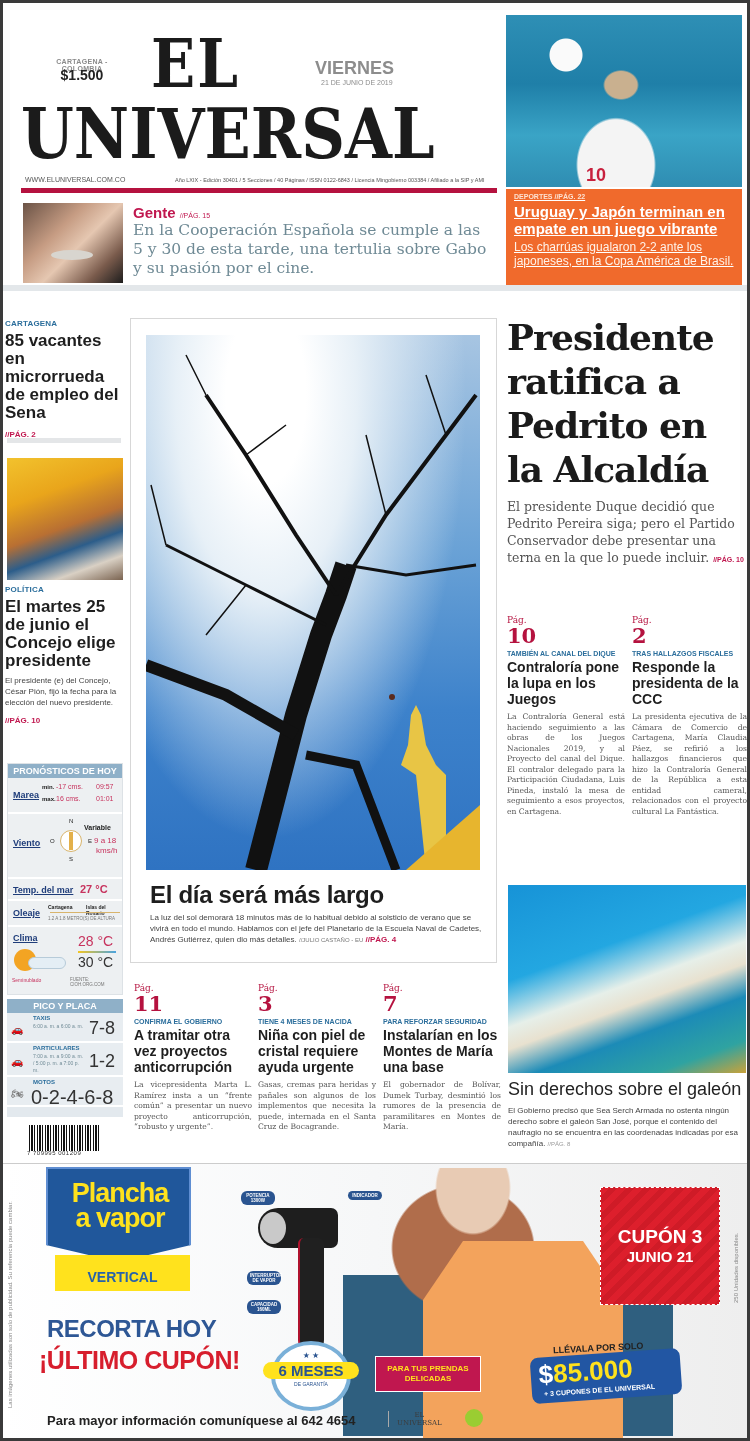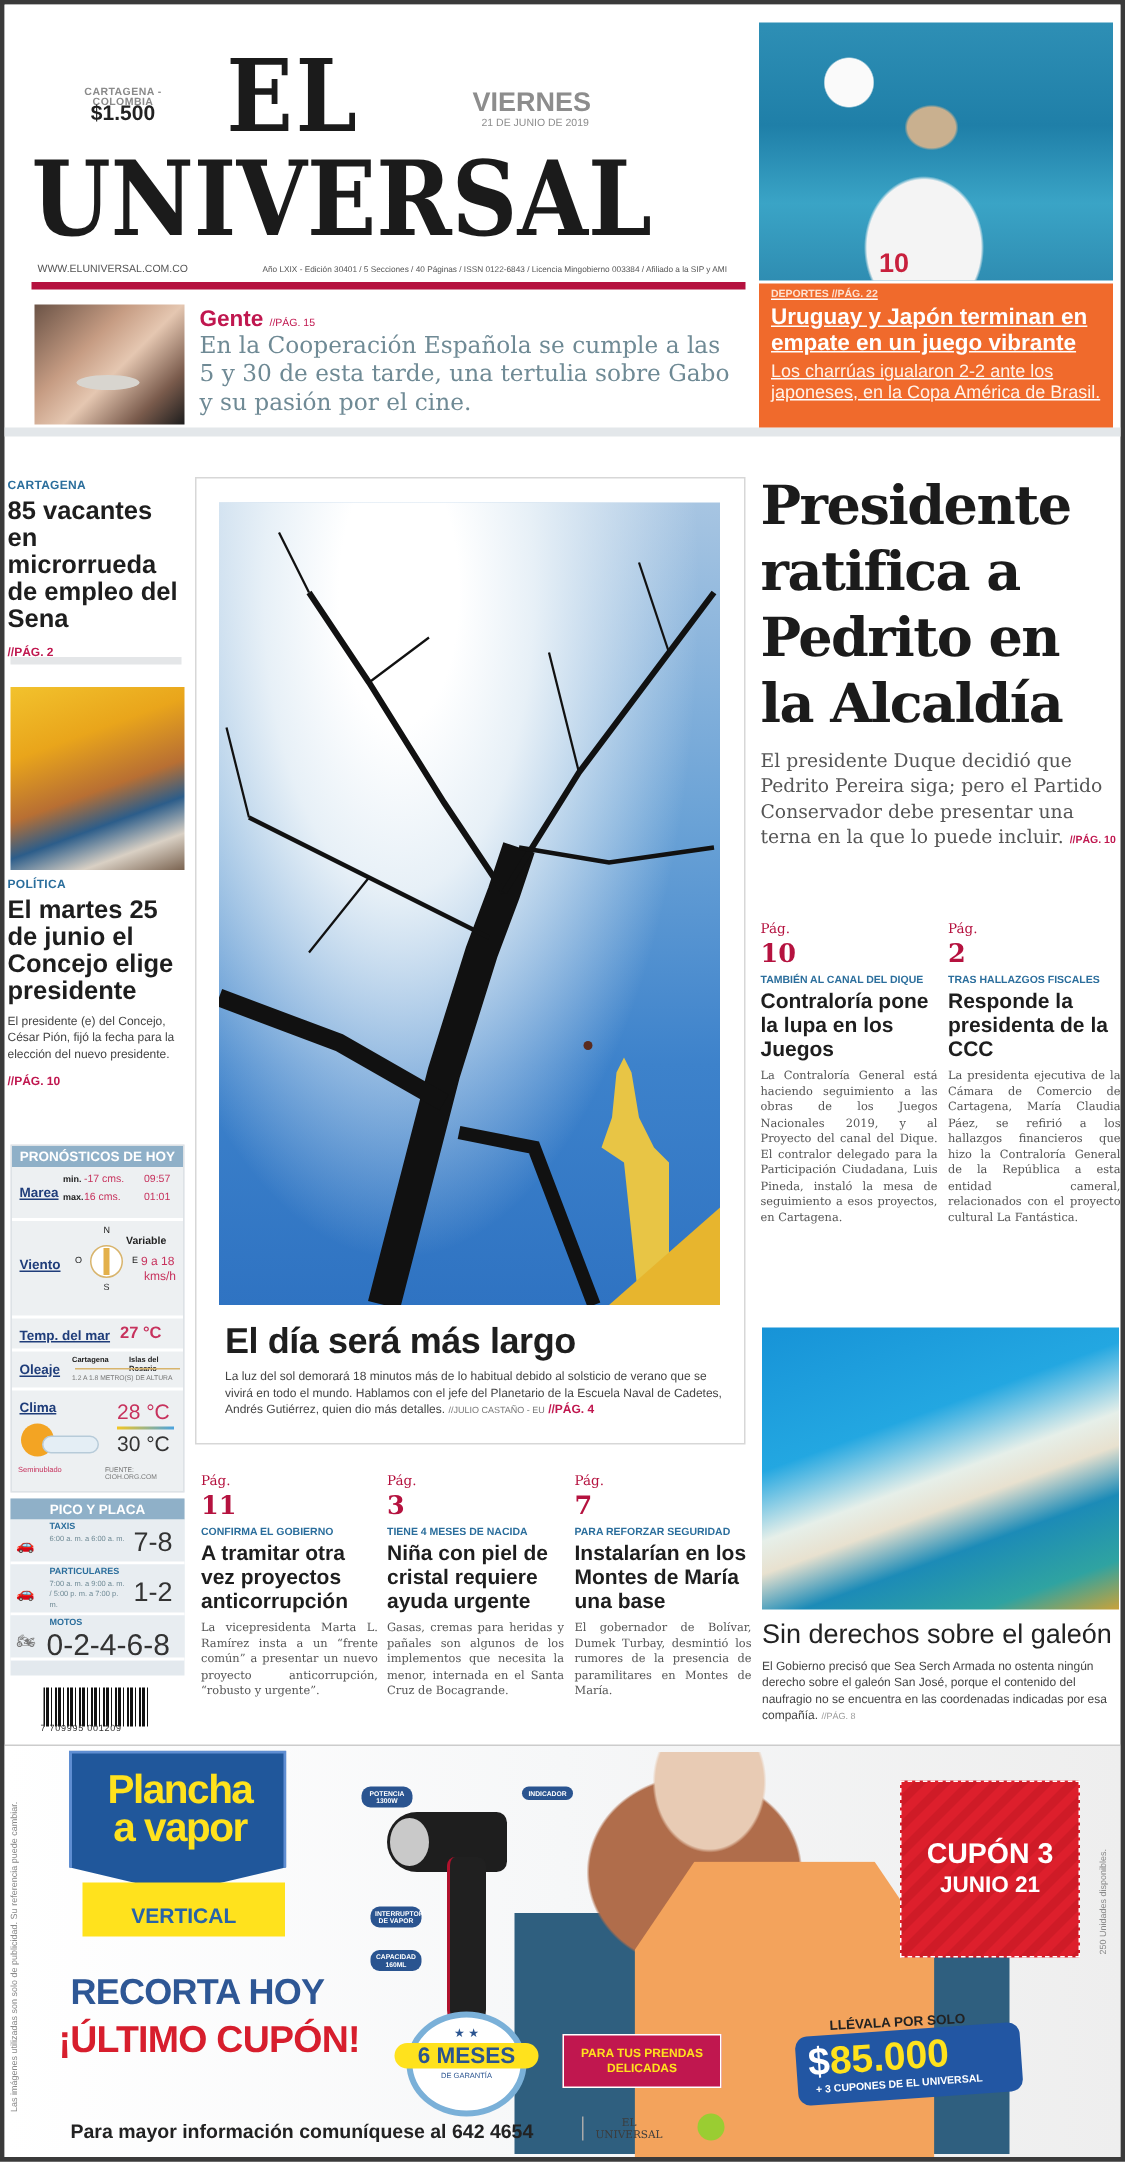--- a/index.html
+++ b/index.html
@@ -68,21 +68,21 @@
     background: radial-gradient(ellipse at 120px 60px, #ffffff 0 40px, #e7f0f7 90px, transparent 200px), linear-gradient(180deg,#a7c5e2 0%, #6aa2d6 40%, #3d82cb 70%, #2f73c2 100%); }
   .center-head { position: absolute; left: 147px; top: 878px; font-size: 24px; font-weight: bold; color: #1e1e1e; letter-spacing: -.3px; }
   .center-dek { position: absolute; left: 147px; top: 909px; width: 340px; font-size: 8px; line-height: 11px; color: #444; }
 
   
   .main-head { position: absolute; left: 504px; top: 312px; width: 240px; font-family: "DejaVu Serif", serif; font-weight: bold; font-size: 36px; line-height: 44px; color: #1b1b1b; letter-spacing: -1px; }
   .main-dek { position: absolute; left: 504px; top: 495px; width: 240px; font-family: "DejaVu Serif", serif; font-size: 12.5px; line-height: 17px; color: #555; }
 
   .sub { position: absolute; width: 118px; }
   .sub-pl { font-family: "DejaVu Serif", serif; font-size: 9px; color: #b5123f; }
-  .sub-pn { font-family: "DejaVu Serif", serif; font-size: 17px; font-weight: bold; color: #b5123f; line-height: 22px; }
+  .sub-pn { font-family: "DejaVu Serif", serif; font-size: 21px; font-weight: bold; color: #b5123f; line-height: 22px; }
   .sub-k { font-size: 7px; font-weight: bold; color: #2b6e9c; margin-top: 3px; white-space: nowrap; }
   .sub-h { font-size: 14px; font-weight: bold; line-height: 16px; color: #1e1e1e; margin-top: 2px; }
   .sub-b { font-family: "DejaVu Serif", serif; font-size: 7.6px; line-height: 10.5px; color: #555; margin-top: 5px; text-align: justify; }
 
   .galeon-photo { position: absolute; left: 505px; top: 882px; width: 238px; height: 188px;
     background: linear-gradient(160deg,#1793d7 0%, #23a7e1 35%, #e6efe9 52%, #e8e1cf 60%, #1c8bb7 72%, #2fa3a1 88%, #c9a23a 100%); }
   .galeon-head { position: absolute; left: 505px; top: 1076px; font-size: 18px; color: #222; }
   .galeon-dek { position: absolute; left: 505px; top: 1102px; width: 240px; font-size: 8px; line-height: 11px; color: #444; }
 
   
@@ -279,21 +279,21 @@
     <div class="sub-pn">11</div>
     <div class="sub-k">CONFIRMA EL GOBIERNO</div>
     <div class="sub-h">A tramitar otra vez proyectos anticorrupción</div>
     <div class="sub-b">La vicepresidenta Marta L. Ramírez insta a un “frente común” a presentar un nuevo proyecto anticorrupción, “robusto y urgente”.</div>
   </div>
   <div class="sub" style="left:255px;top:980px;">
     <div class="sub-pl">Pág.</div>
     <div class="sub-pn">3</div>
     <div class="sub-k">TIENE 4 MESES DE NACIDA</div>
     <div class="sub-h">Niña con piel de cristal requiere ayuda urgente</div>
-    <div class="sub-b">Gasas, cremas para heridas y pañales son algunos de los implementos que necesita la menor, internada en el Santa Cruz de Bocagrande.</div>
+    <div class="sub-b">Gasas, cremas para heridas y pañales son algunos de los implementos que necesita la puede, internada en el Santa Cruz de Bocagrande.</div>
   </div>
   <div class="sub" style="left:380px;top:980px;">
     <div class="sub-pl">Pág.</div>
     <div class="sub-pn">7</div>
     <div class="sub-k">PARA REFORZAR SEGURIDAD</div>
     <div class="sub-h">Instalarían en los Montes de María una base</div>
     <div class="sub-b">El gobernador de Bolívar, Dumek Turbay, desmintió los rumores de la presencia de paramilitares en Montes de María.</div>
   </div>
 
   <div class="galeon-photo"></div>

